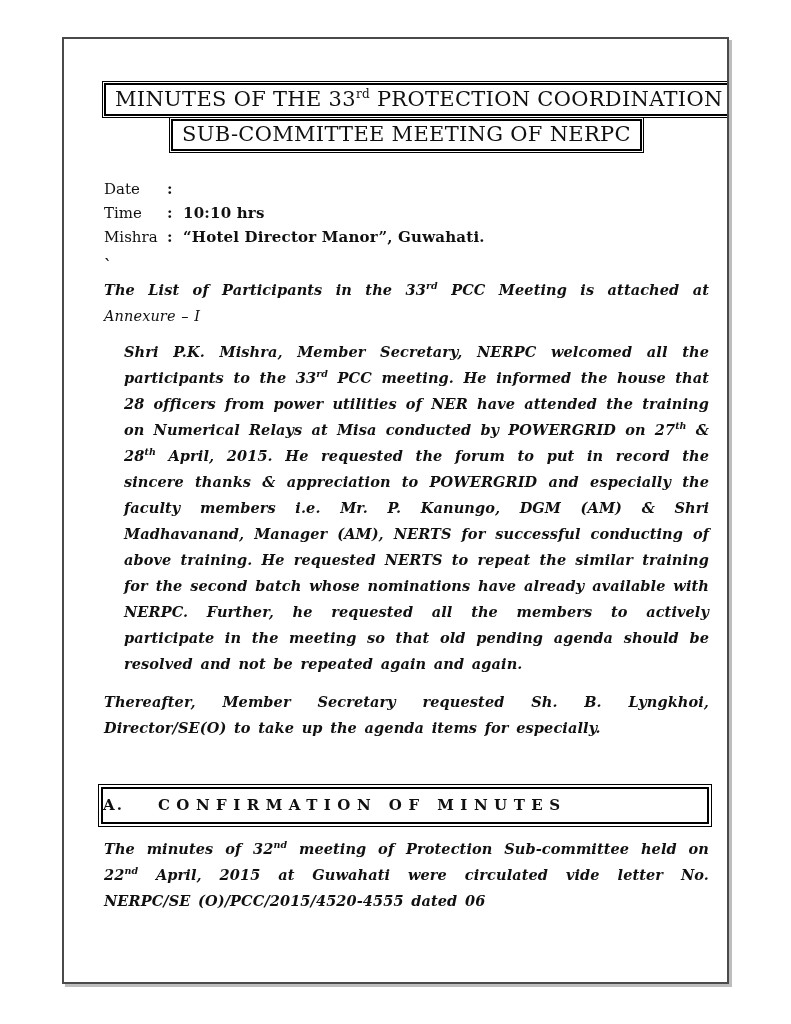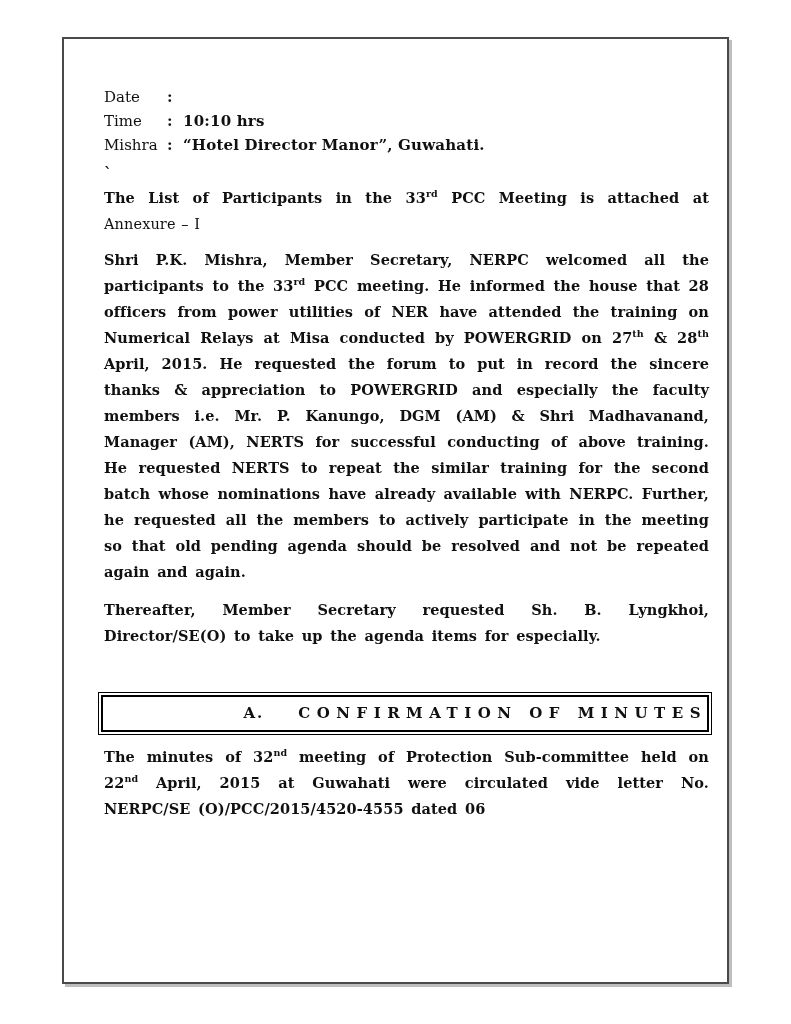--- a/index.html
+++ b/index.html
@@ -49,33 +49,33 @@
   .meta-value { font-weight: bold; letter-spacing: 0.2px; }
   .tick { font-size: 15px; font-weight: bold; line-height: 12px; margin-top: 10px; }
   .p {
     font-size: 14.5px;
     line-height: 26px;
     text-align: justify;
     margin: 0;
     word-spacing: 2.5px;
     letter-spacing: 0.1px;
   }
-  .p.bold { font-weight: bold; }
+  .p.bold { font-weight: bold; font-style: italic; }
   .p sup { font-size: 9.5px; line-height: 0; }
   .light { font-weight: normal; word-spacing: 1px; }
   .mt-p1 { margin-top: 6px; }
-  .mt-p2 { margin-top: 10px; }
+  .mt-p2 { margin-top: 10px; margin-left: 20px; }
   .mt-p3 { margin-top: 12px; }
   .section-box {
     margin-top: 46px;
     margin-left: -3px;
     border: 2px solid #000;
     outline: 1px solid #000;
     outline-offset: 2px;
-    text-align: right;
+    text-align: left;
     padding: 7px 0 8px 0;
     font-size: 15px;
     font-weight: bold;
     background: #fff;
   }
   .sec-label { margin-right: 34px; letter-spacing: 2px; }
   .sec-title { letter-spacing: 6.5px; }
   .subhead {
     margin-top: 30px;
     font-weight: normal;
@@ -85,20 +85,25 @@
     word-spacing: 4px;
   }
   .mt-p4 { margin-top: 12px; }
 </style>
 </head>
 <body>
 
 <div class="page-frame">
 
 
+  <div class="title-wrap">
+    <div class="title-box"><span>MINUTES OF THE 33</span><sup>rd</sup><span> PROTECTION COORDINATION</span></div>
+    <br>
+    <div class="title-box title-line2">SUB-COMMITTEE MEETING OF NERPC</div>
+  </div>
 
   <div class="meta">
     <div class="meta-row">
       <span class="meta-label">Date</span>
       <span class="meta-colon">:</span>
     </div>
     <div class="meta-row">
       <span class="meta-label">Time</span>
       <span class="meta-colon">:</span>
       <span class="meta-value">10:10 hrs</span>

